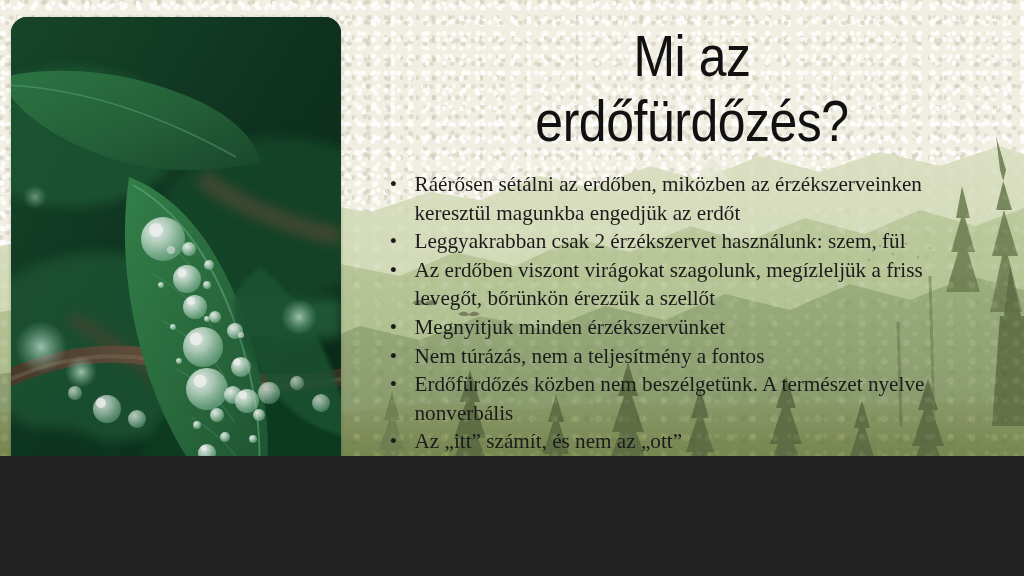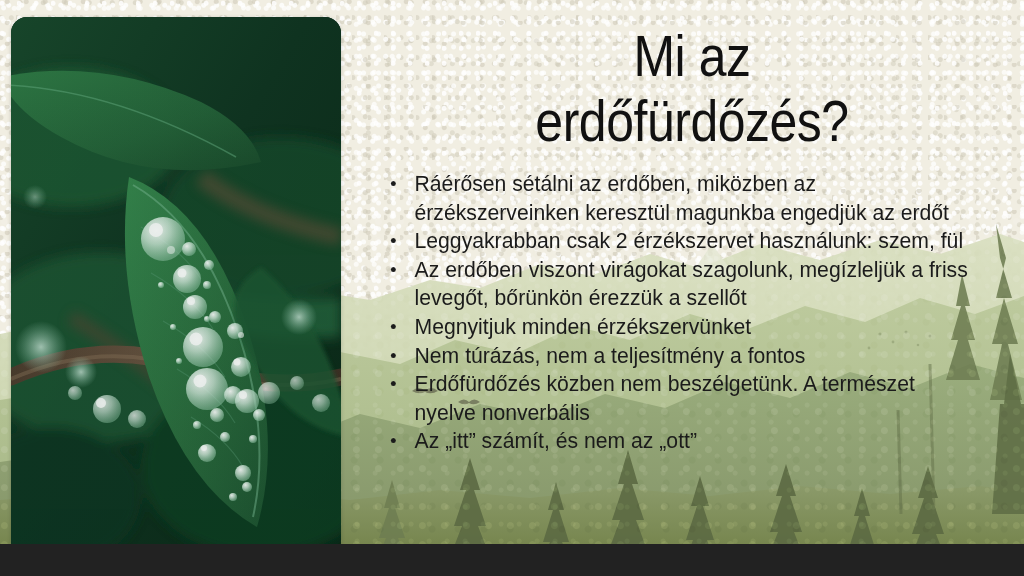--- a/index.html
+++ b/index.html
@@ -1,21 +1,21 @@
 <!DOCTYPE html>
 <html><head>
 <meta charset="utf-8">
 <title>Slide</title>
 <style>
   html,body{margin:0;padding:0;background:#222;}
   *{box-sizing:border-box;}
 
   .slide{
     position:relative;
-    width:1024px;height:544px;
+    width:1024px;height:456px;
     overflow:hidden;
     background:#f0abfc;
     font-family:"Liberation Sans","DejaVu Sans",sans-serif;
   }
 
   
   .paper-bg{
     position:absolute;inset:0;
     background-color:#f1eee2;
     background-image:
@@ -76,20 +76,21 @@
   
   .body-list{
     position:absolute;
     left:384px;top:170px;
     width:600px;
     margin:0;padding:0;
     list-style:none;
     color:#1b1b1b;
     font-size:21.5px;
     line-height:28.6px;
+    font-family:Liberation Serif, serif;
   }
   .bullet-item{
     position:relative;
     padding-left:31px;
     margin:0 0 0 0;
     transform:scaleX(.985);
     transform-origin:left center;
   }
   .bullet-item::before{
     content:"";

